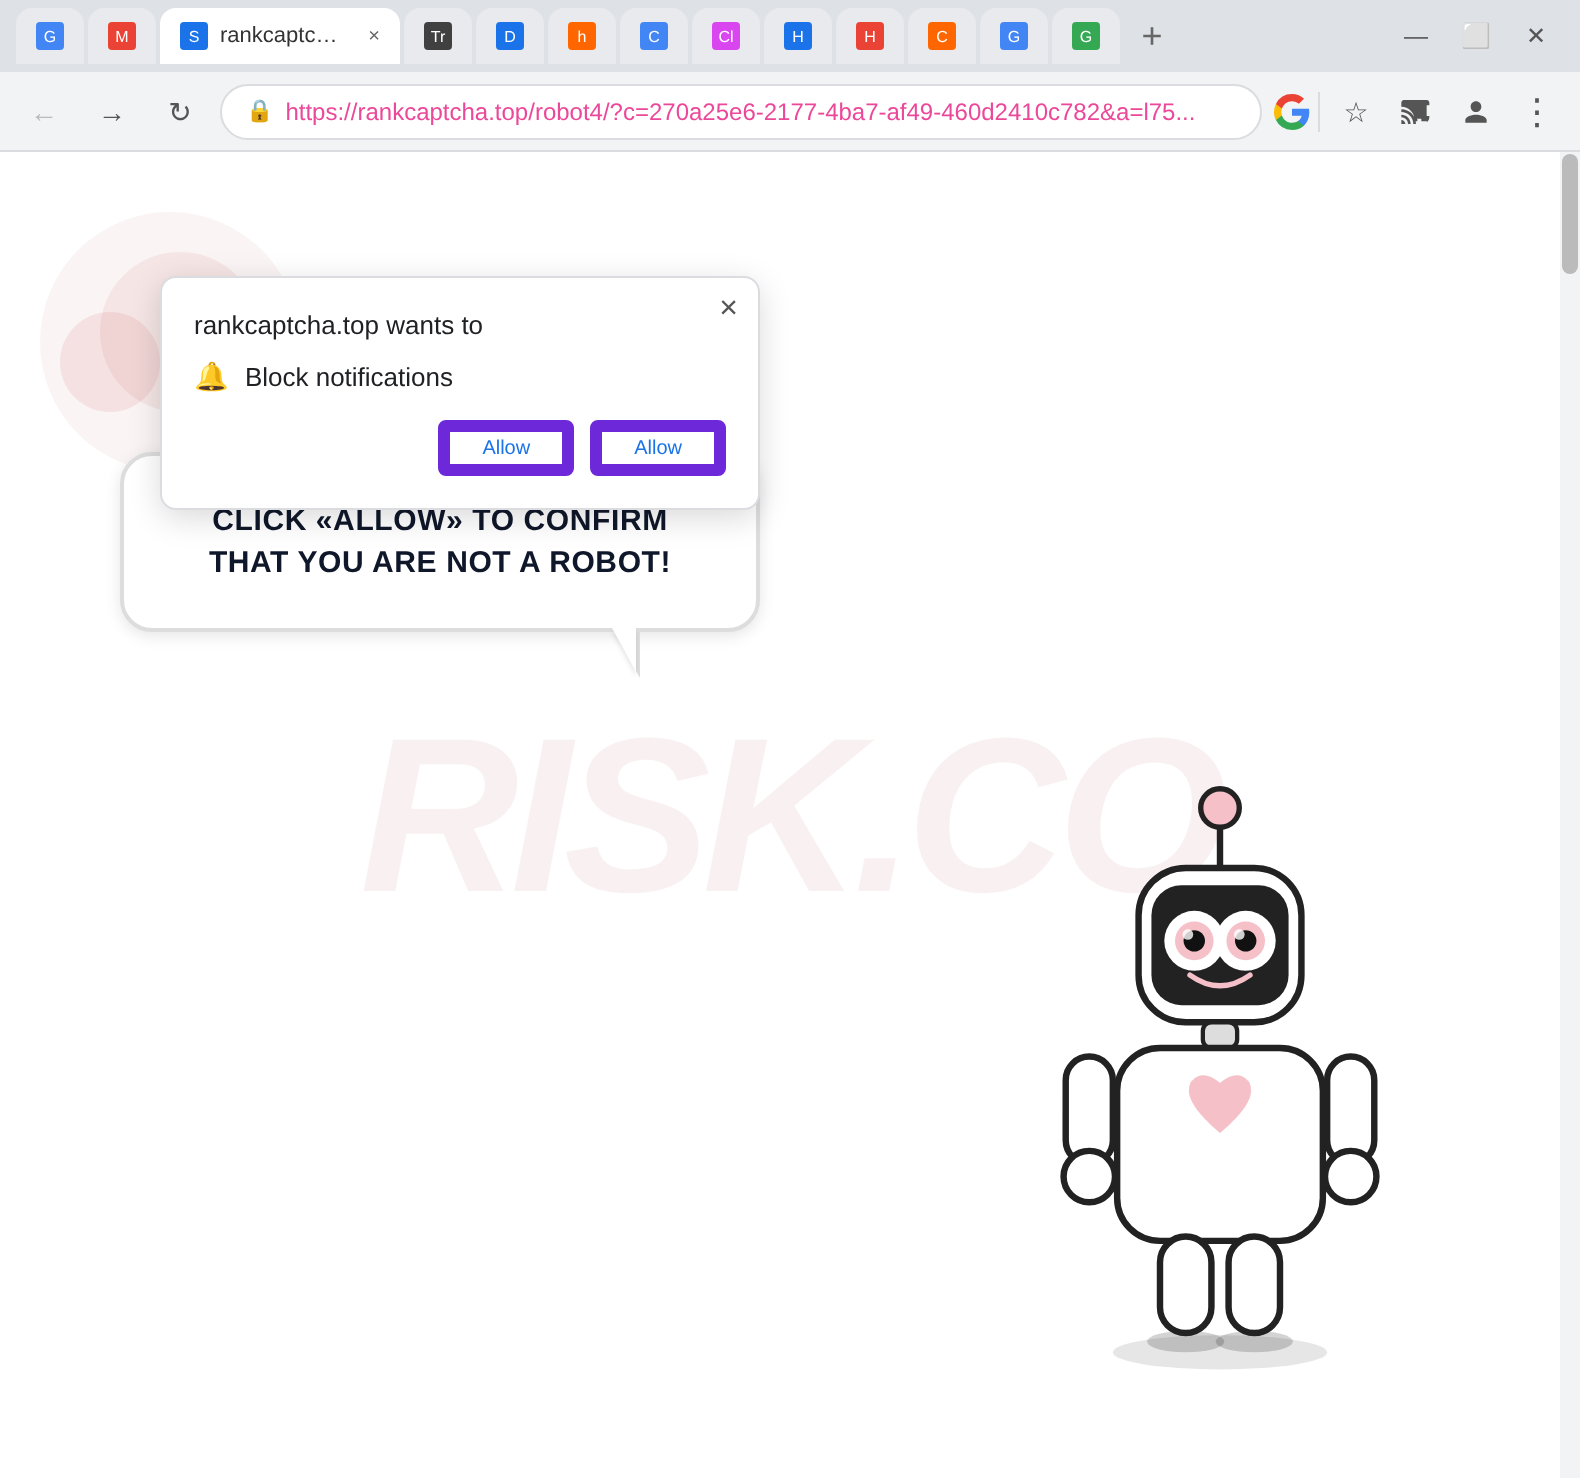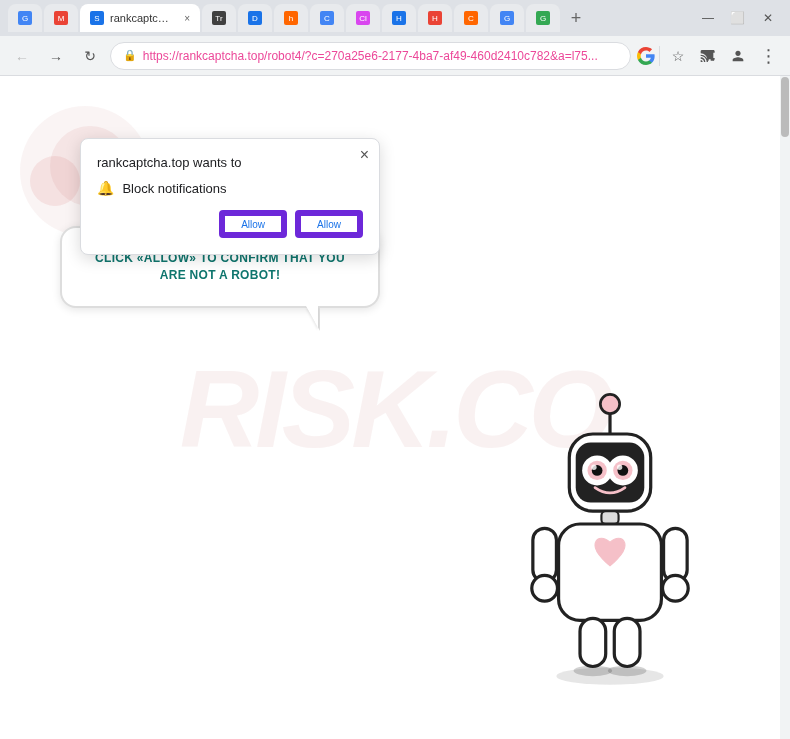--- a/index.html
+++ b/index.html
@@ -250,23 +250,23 @@
       position: absolute;
       bottom: -25px;
       right: 58px;
       width: 0;
       height: 0;
       border-left: 14px solid transparent;
       border-right: 0px solid transparent;
       border-top: 25px solid #ddd;
     }
     .bubble-text {
-      font-size: 12px;
+      font-size: 15px;
       font-weight: 900;
-      color: #0f766e;
+      color: #0f172a;
       text-align: center;
       line-height: 1.4;
       letter-spacing: 0.3px;
     }
 
     
     .notification-popup {
       position: absolute;
       top: 62px;
       left: 80px;

